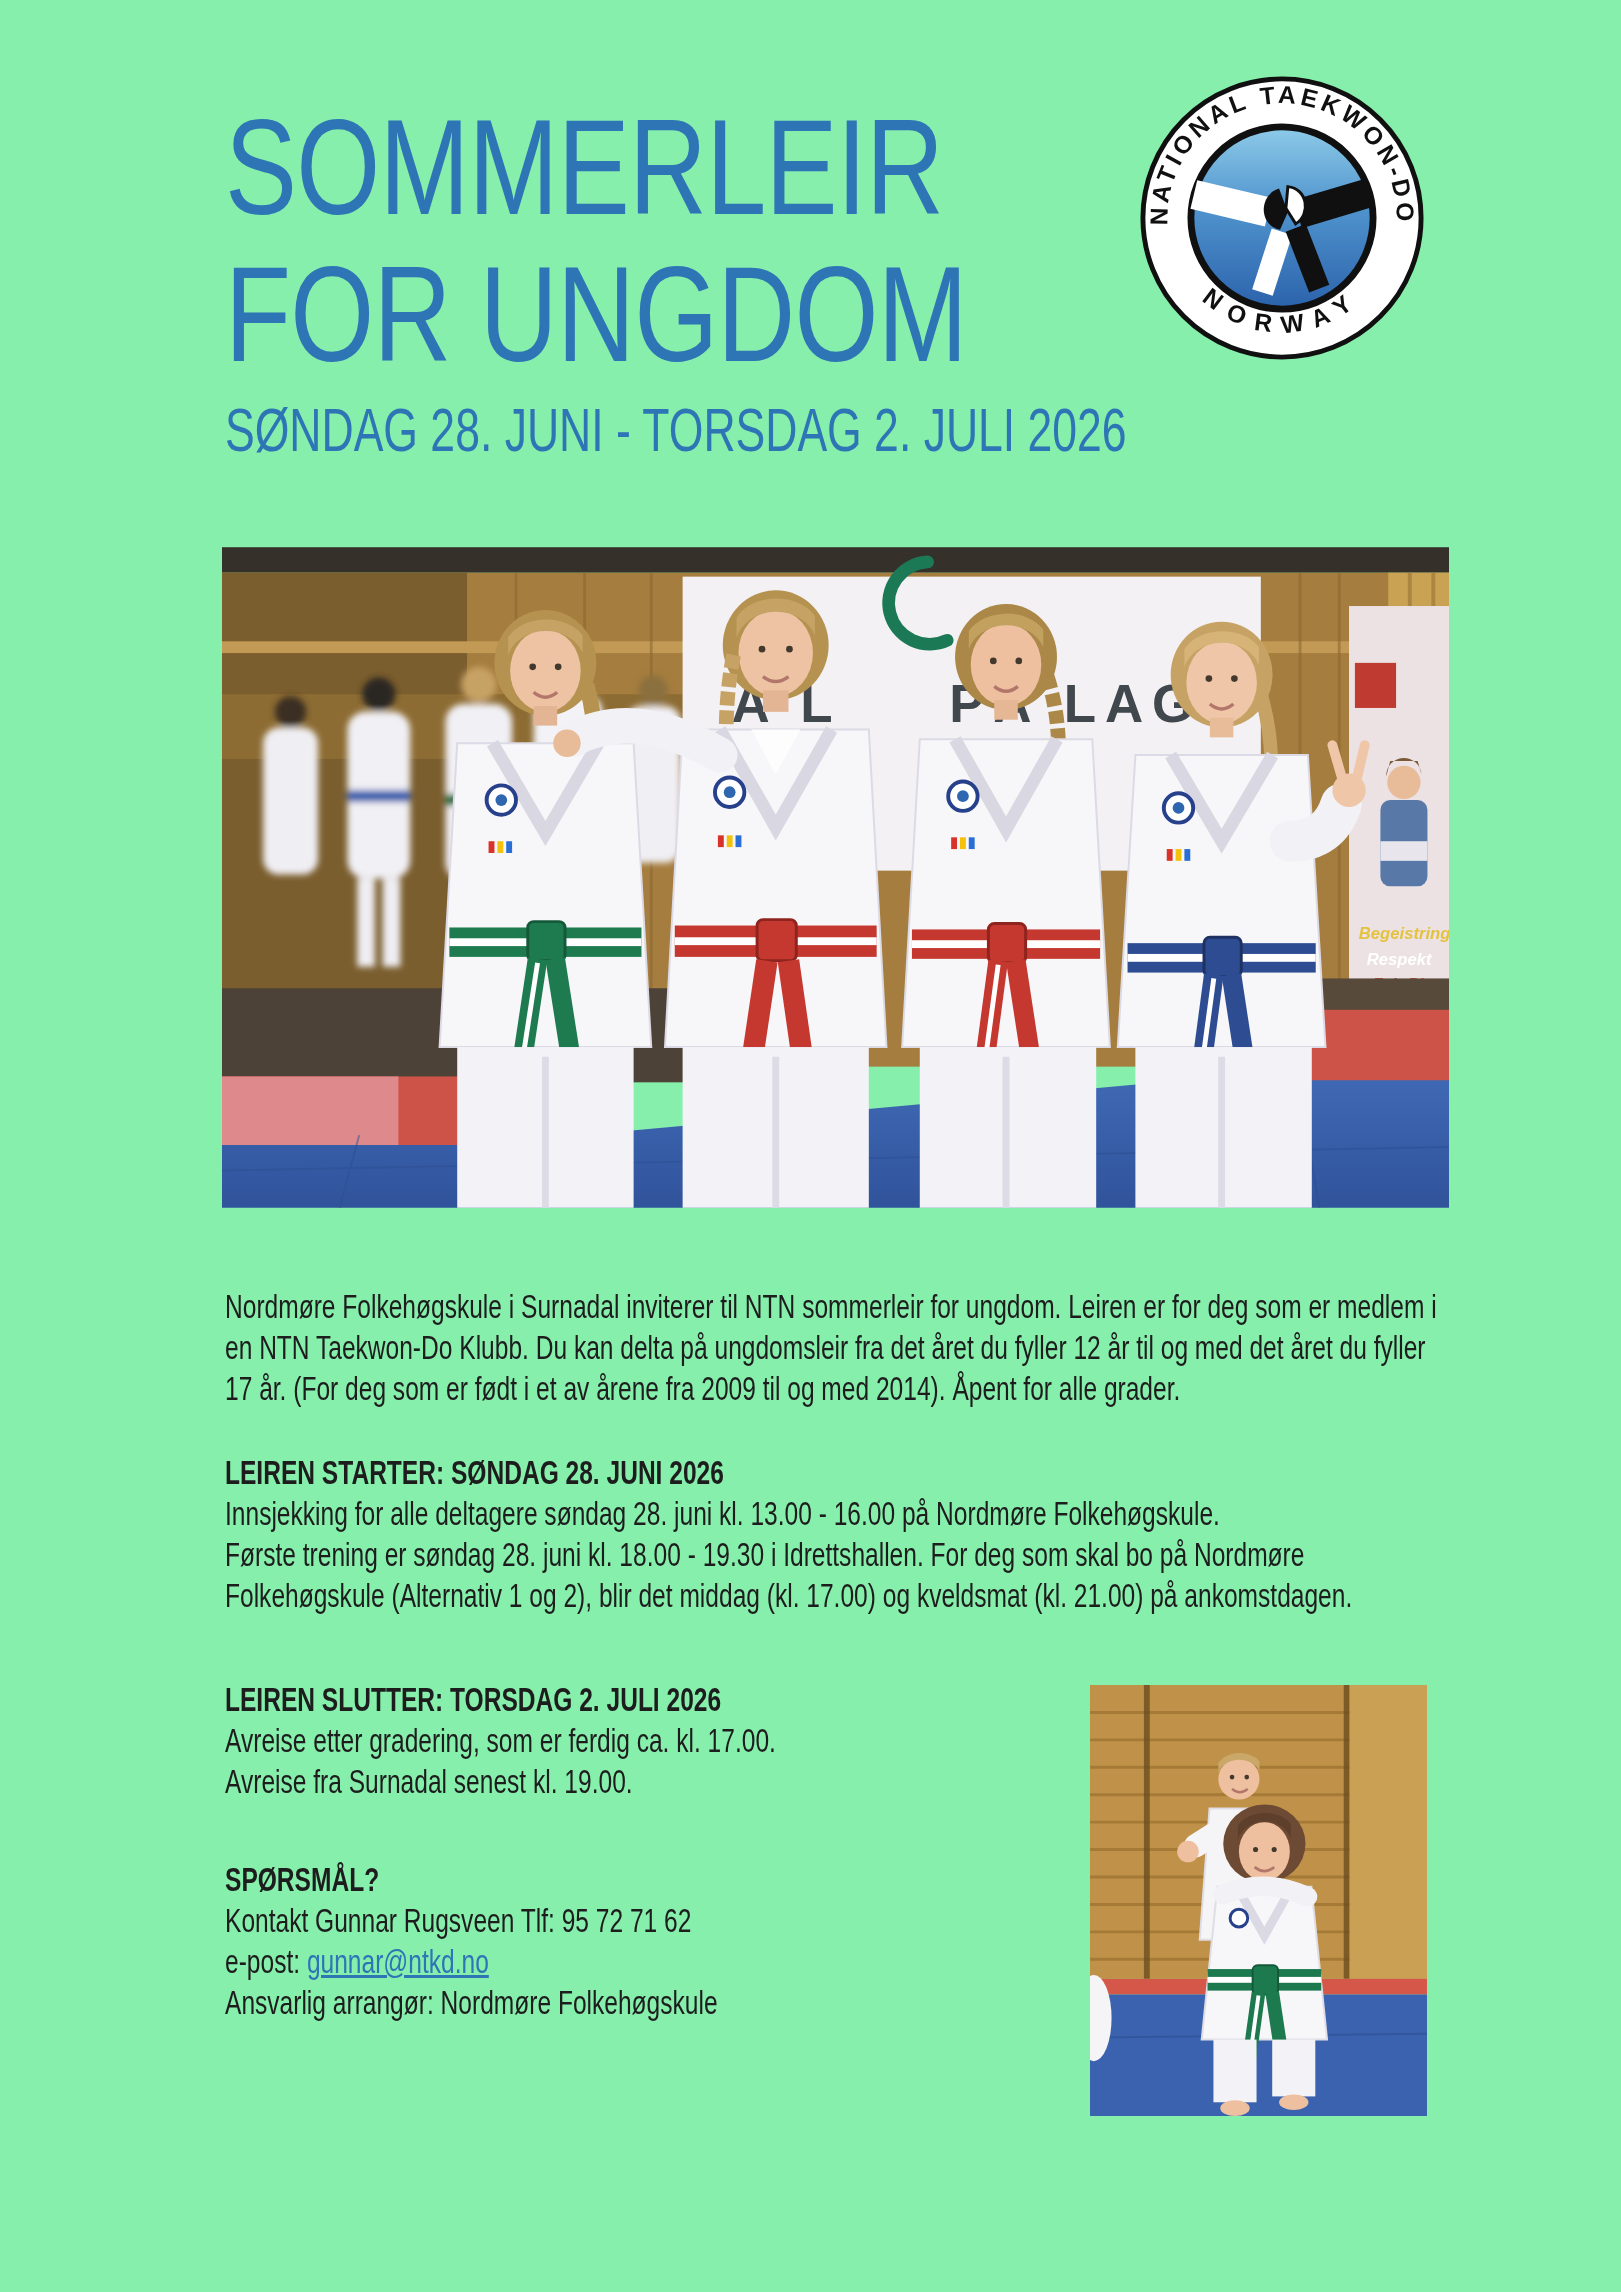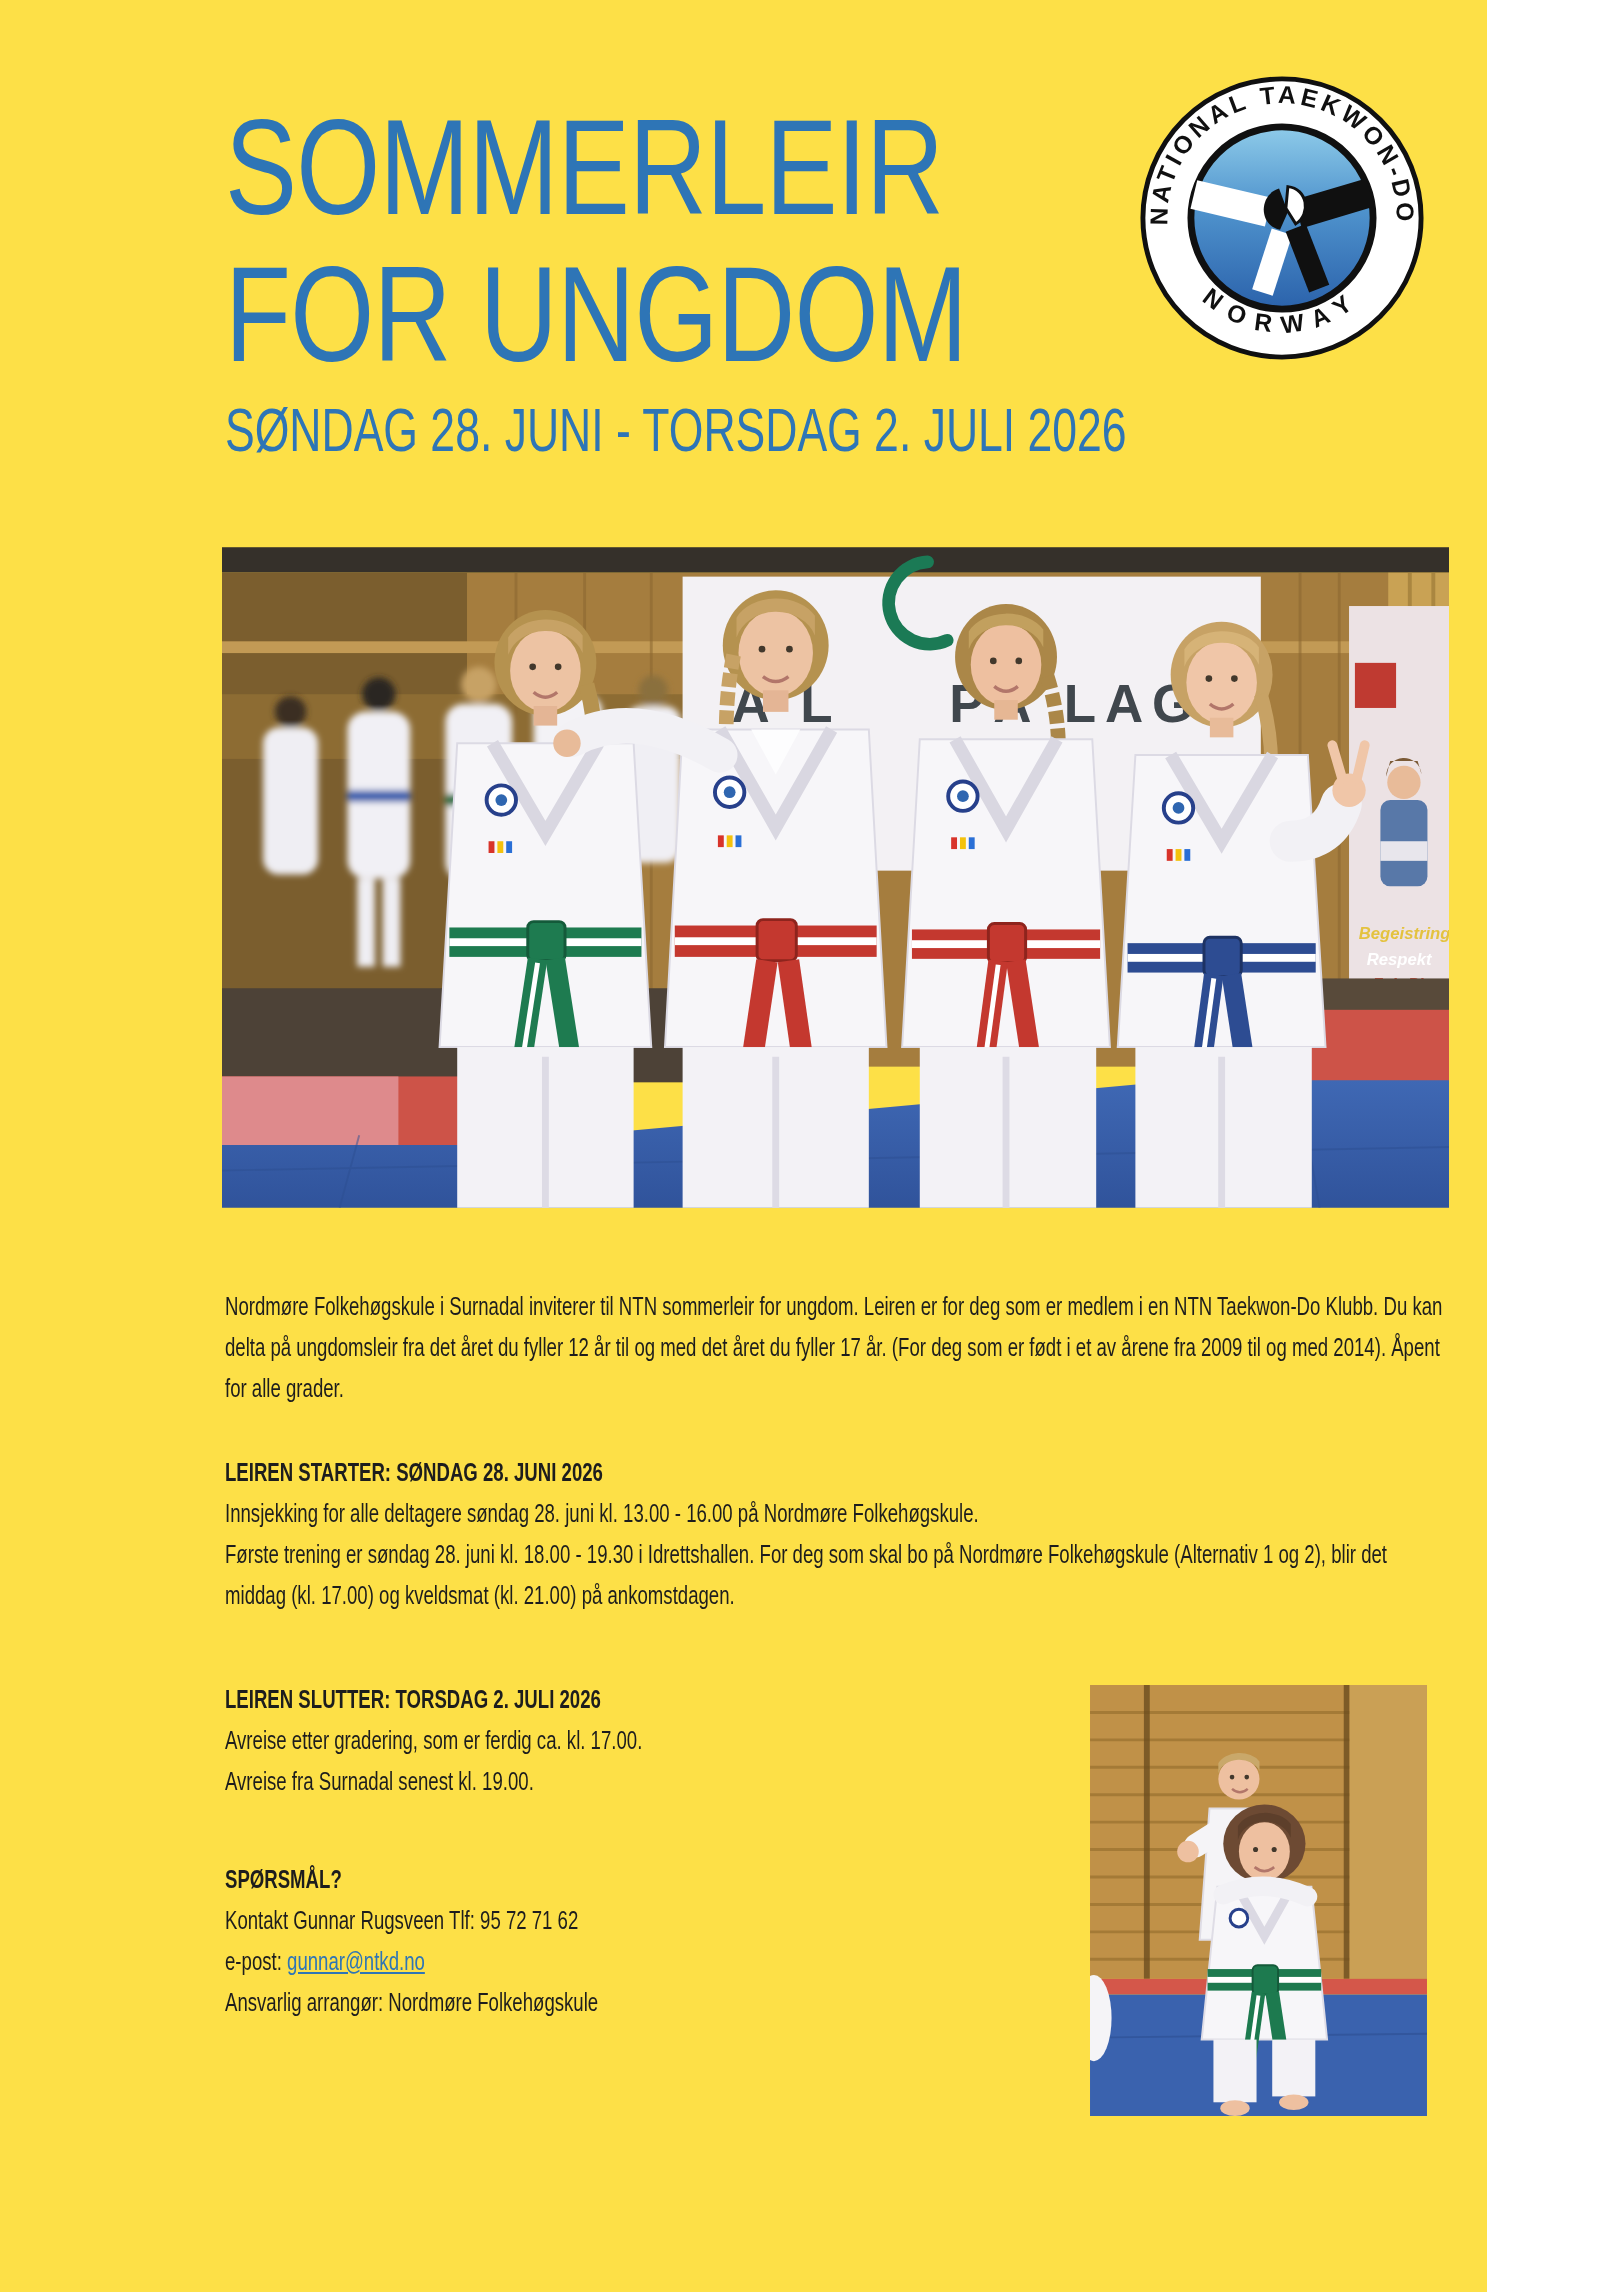--- a/index.html
+++ b/index.html
@@ -1,38 +1,38 @@
 <!DOCTYPE html>
 <html><head>
 <meta charset="utf-8">
 <style>
   html,body{margin:0;padding:0;background:#ffffff;}
   .page{
-    position:relative;width:1487px;height:2293px;background:#fde047;
+    position:relative;width:1621px;height:2293px;background:#86efac;
     font-family:"Liberation Sans", sans-serif;overflow:hidden;color:#1d1d1d;
   }
   
   .title{
     position:absolute;left:225px;top:94px;width:1274px;
     font-size:135px;line-height:147px;font-weight:400;letter-spacing:-1px;
     color:#2E75B6;transform:scaleX(0.80);transform-origin:0 0;white-space:nowrap;
   }
   .subtitle{
     position:absolute;left:225px;top:396px;width:1372px;
     font-size:61px;line-height:69px;font-weight:400;color:#2E75B6;
     transform:scaleX(0.73);transform-origin:0 0;white-space:nowrap;
   }
   
   .logo{position:absolute;left:1139px;top:75px;width:286px;height:286px;}
   .photo-main{position:absolute;left:222px;top:547px;width:1227px;height:661px;}
   .photo-small{position:absolute;left:1090px;top:1685px;width:337px;height:431px;}
   
   .textcol{
     position:absolute;left:225px;top:1286px;width:1225px;
-    font-size:25px;line-height:41px;color:#1d1d1d;
+    font-size:33px;line-height:41px;color:#1d1d1d;
   }
   .block{width:1647px;transform:scaleX(0.744);transform-origin:0 0;}
   .hsec{font-weight:700;}
   .mt-h1{margin-top:43px;}
   .mt-h2{margin-top:63px;}
   .mt-h3{margin-top:57px;}
   .link{color:#2E75B6;text-decoration:underline;cursor:pointer;}
   
   .footer{
     position:absolute;left:201px;top:2148px;width:1225px;text-align:center;

